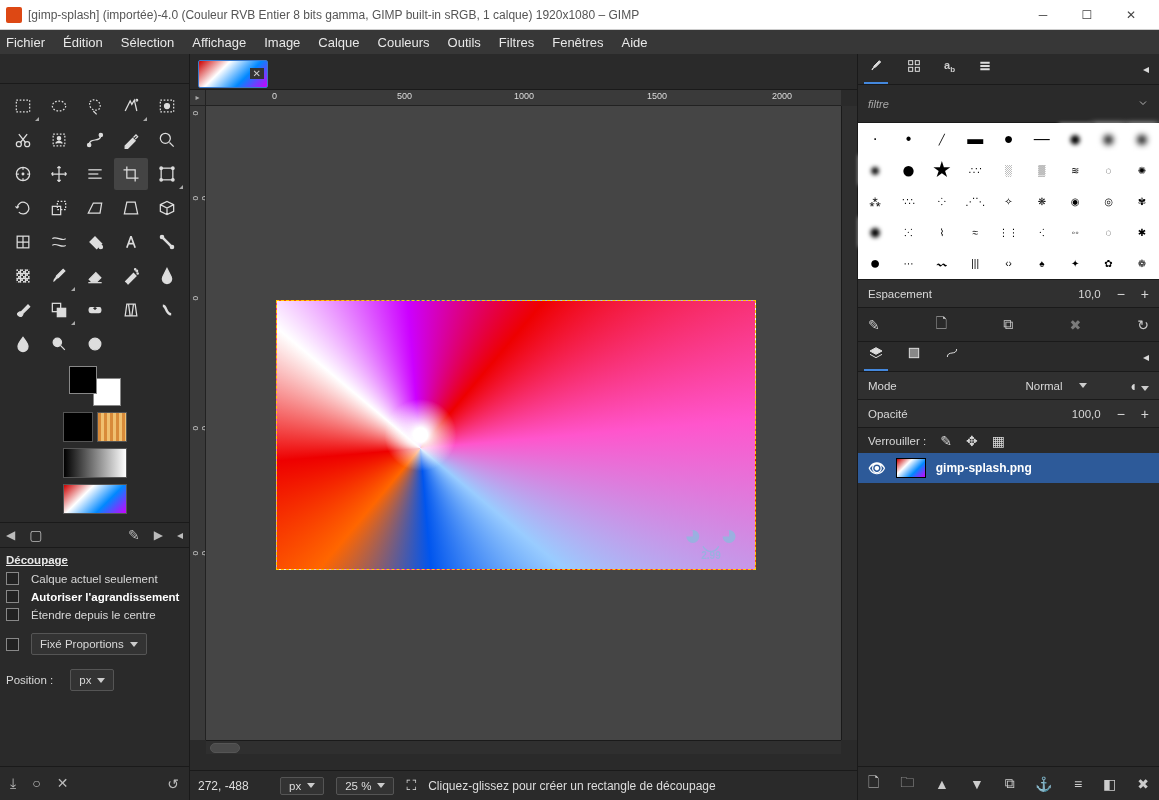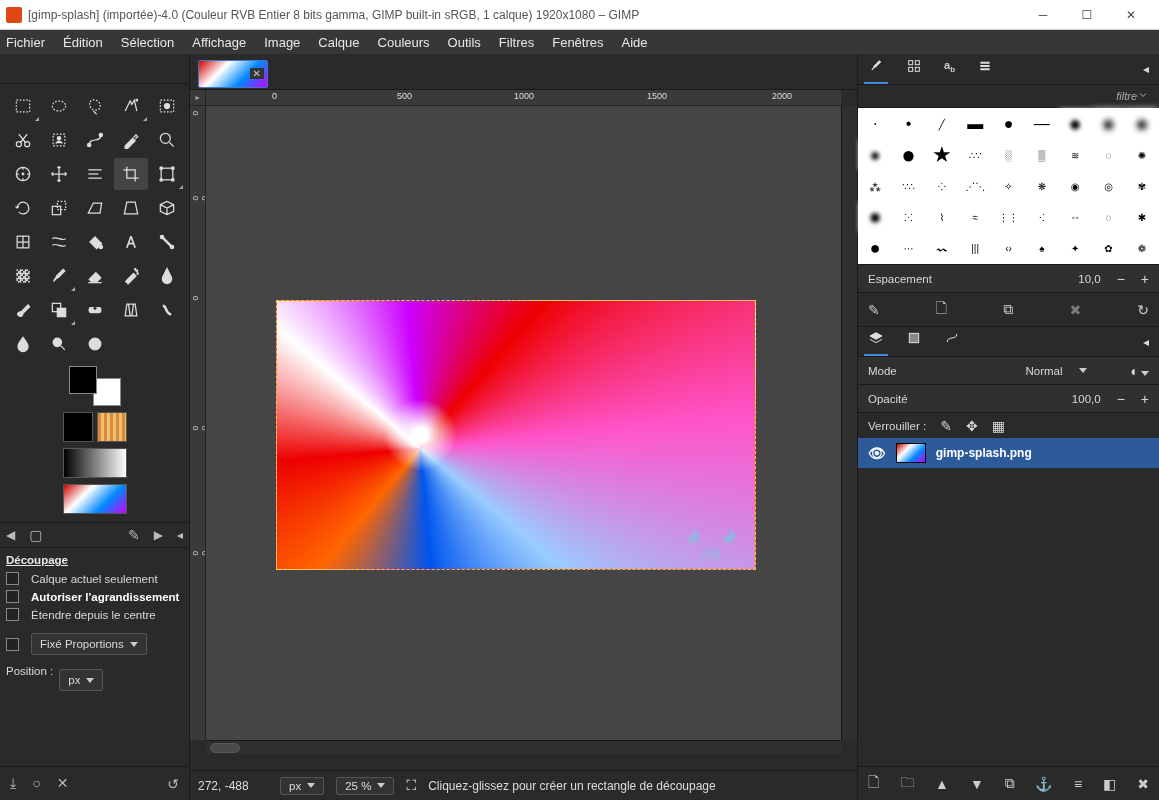--- a/index.html
+++ b/index.html
@@ -30,21 +30,21 @@
   .thumbrow { display: flex; gap: 4px; }
   .thumb { width: 30px; height: 30px; border: 1px solid #555; background: #333; }
   #dock-switch { height: 26px; border-top: 1px solid #1a1a1a; border-bottom: 1px solid #1a1a1a; background: #2a2a2a; display: flex; align-items: center; padding: 0 6px; gap: 14px; color: #bbb; }
   #tool-options { flex: 1; padding: 6px 6px; overflow: hidden; font-size: 11.5px; }
   #tool-options .hdr { font-weight: bold; color: #e8e8e8; margin-bottom: 6px; text-decoration: underline; }
   #tool-options .chk { display: flex; align-items: center; gap: 12px; margin: 5px 0; }
   #tool-options .chk .box { width: 13px; height: 13px; border: 1px solid #888; background: #222; }
   #tool-options .combo { border: 1px solid #555; background: #333; padding: 4px 8px; display: inline-flex; align-items: center; gap: 6px; margin: 4px 0; border-radius: 2px; }
   #tool-options .ratio { display: flex; align-items: center; gap: 4px; margin: 6px 0; }
   #tool-options .ratio input { flex: 1; background: #333; border: 1px solid #555; color: #e0e0e0; padding: 4px 6px; font-size: 11.5px; border-radius: 2px; }
-  .posrow { display: flex; gap: 6px; margin-top: 6px; }
+  .posrow { display: flex; align-items: center; gap: 17px; margin-top: 6px; }
   #left-bottom { height: 34px; border-top: 1px solid #1a1a1a; display: flex; align-items: center; justify-content: space-between; padding: 0 10px; color: #bbb; }
   #left-bottom .grp { display: flex; gap: 16px; }
   
   #center { flex: 1; display: flex; flex-direction: column; background: #2a2a2a; }
   #image-tabs { height: 36px; display: flex; align-items: center; padding: 4px 8px 0 8px; gap: 6px; background: #2a2a2a; border-bottom: 1px solid #1a1a1a; }
   .img-tab { width: 70px; height: 28px; border: 1px solid #3a7acc; background: linear-gradient(135deg,#c00,#fff,#08f,#c0f); border-radius: 2px; display: flex; align-items: center; justify-content: flex-end; padding-right: 3px; }
   #canvas-wrap { flex: 1; position: relative; display: flex; }
   #ruler-corner { width: 16px; height: 16px; background: #3a3a3a; border-right: 1px solid #222; border-bottom: 1px solid #222; position: absolute; top: 0; left: 0; display: flex; align-items: center; justify-content: center; font-size: 8px; color: #aaa; }
   #ruler-top { position: absolute; top: 0; left: 16px; right: 16px; height: 16px; background: #3a3a3a; border-bottom: 1px solid #222; overflow: hidden; }
   #ruler-top .ticks { position: relative; height: 100%; }
@@ -61,21 +61,21 @@
   #scroll-v { position: absolute; top: 16px; right: 0; bottom: 30px; width: 16px; background: #2f2f2f; border-left: 1px solid #1a1a1a; }
   #statusbar { height: 30px; background: #2a2a2a; border-top: 1px solid #1a1a1a; display: flex; align-items: center; padding: 0 8px; gap: 12px; color: #ddd; font-size: 12px; }
   #statusbar .combo { border: 1px solid #555; background: #333; padding: 2px 8px; display: inline-flex; align-items: center; gap: 6px; border-radius: 2px; font-size: 11.5px; }
   
   #right { width: 302px; background: #2a2a2a; display: flex; flex-direction: column; border-left: 1px solid #1a1a1a; }
   .dock-tabs { height: 30px; display: flex; align-items: center; padding: 0 10px; gap: 22px; background: #2a2a2a; }
   .dock-tabs .tab { color: #ccc; cursor: pointer; position: relative; padding-bottom: 4px; }
   .dock-tabs .tab.sel { color: #fff; }
   .dock-tabs .tab.sel::after { content: ""; position: absolute; left: -4px; right: -4px; bottom: -3px; height: 2px; background: #4488dd; }
   .dock-tabs .spacer { flex: 1; }
-  #brush-filter { height: 24px; display: flex; align-items: center; padding: 0 10px; font-style: italic; color: #a8a8a8; border-top: 1px solid #1a1a1a; border-bottom: 1px solid #1a1a1a; font-size: 11px; justify-content: flex-end; }
+  #brush-filter { height: 39px; display: flex; align-items: center; padding: 0 10px; font-style: italic; color: #a8a8a8; border-top: 1px solid #1a1a1a; border-bottom: 1px solid #1a1a1a; font-size: 11px; justify-content: space-between; }
   #brush-grid { flex: 0 0 150px; background: #fff; display: grid; grid-template-columns: repeat(9, 1fr); grid-auto-rows: 30px; gap: 1px; padding: 1px; }
   #brush-grid .cell { background: #fff; display: flex; align-items: center; justify-content: center; font-size: 16px; color: #000; overflow: hidden; }
   .brush-name-row { height: 22px; display: flex; align-items: center; justify-content: space-between; padding: 0 10px; font-size: 11.5px; border-top: 1px solid #1a1a1a; }
   .slider-row { height: 28px; display: flex; align-items: center; padding: 0 10px; gap: 16px; border-top: 1px solid #1a1a1a; font-size: 11.5px; background: #303030; }
   .slider-row .lbl { flex: 1; }
   .slider-row .val { min-width: 36px; text-align: right; }
   .iconrow { height: 34px; display: flex; align-items: center; padding: 0 10px; gap: 30px; background: #2a2a2a; border-top: 1px solid #1a1a1a; color: #ccc; justify-content: space-between; }
   .layers { flex: 1; display: flex; flex-direction: column; }
   .layer-list { flex: 1; background: #2a2a2a; }
   .layer-item { height: 30px; display: flex; align-items: center; gap: 10px; padding: 0 10px; background: #2d5a99; color: #fff; font-weight: bold; font-size: 12px; }

